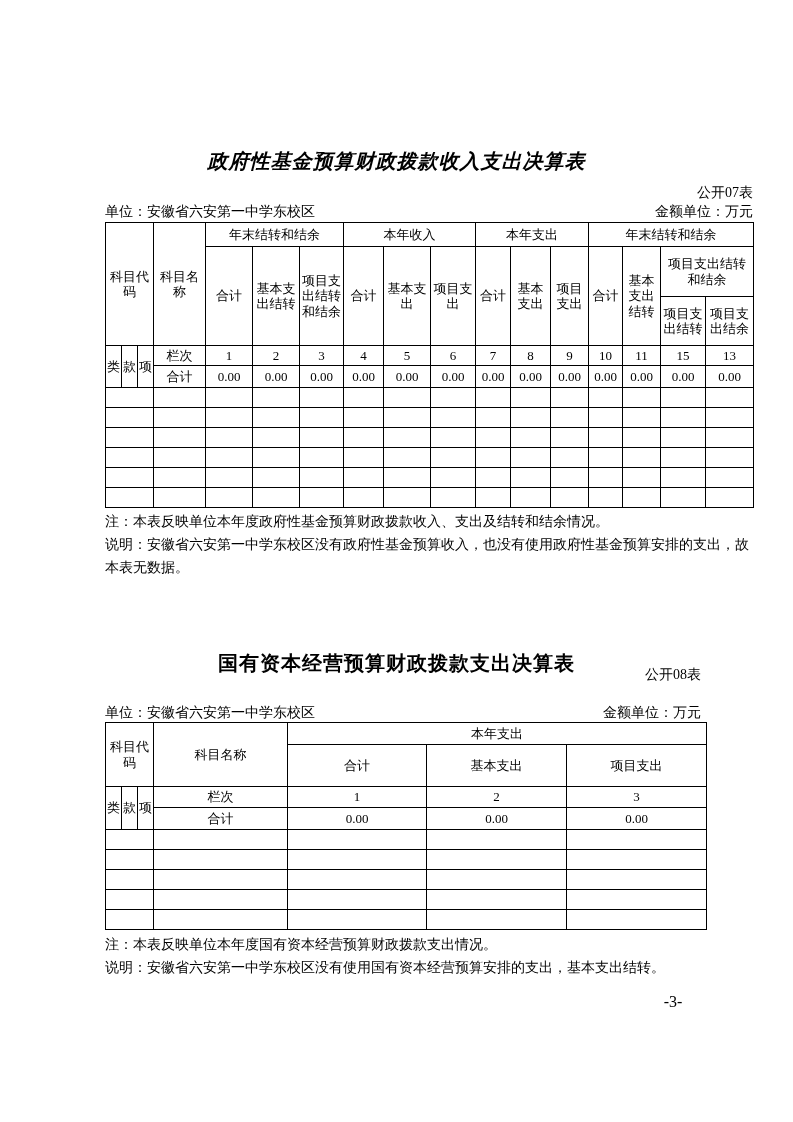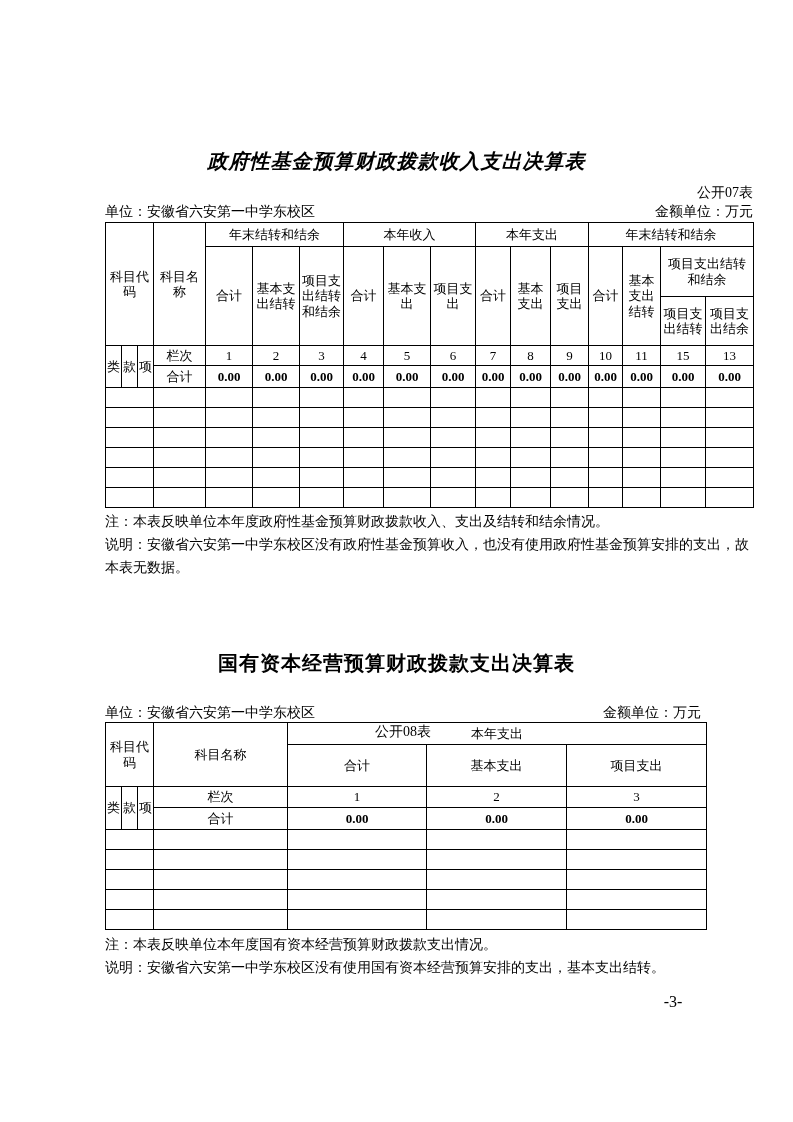--- a/index.html
+++ b/index.html
@@ -12,37 +12,37 @@
     position:absolute; left:0; width:793px; text-align:center;
     font-family:"Liberation Sans","DejaVu Sans",sans-serif;
     font-weight:bold; font-size:20px; line-height:24px; letter-spacing:1px;
   }
   #title1 { top:149px;font-style:italic; }
   #title2 { top:651px; }
   .form-no {
     position:absolute; left:105px; text-align:right; font-size:14px; line-height:17px;
   }
   #form1 { top:184px; width:648px; }
-  #form2 { top:723px; width:596px;text-align:center; }
+  #form2 { top:666px; width:596px; }
   .unit-line {
     position:absolute; left:105px; display:flex; justify-content:space-between;
     font-size:14px; line-height:17px;
   }
   #unitline1 { top:203px; width:648px; }
   #unitline2 { top:704px; width:596px; }
   table { border-collapse:collapse; table-layout:fixed; position:absolute; left:105px; }
   #table1 { top:222px; width:648px; }
   #table2 { top:722px; width:601px; }
   td {
     border:1px solid #000; text-align:center; vertical-align:middle;
     font-size:13px; line-height:1.18; padding:0 1px; overflow:hidden;
     word-break:break-all;
   }
   td.num { font-size:13px; }
-  td.val { font-weight:bold; }
+  td.val { font-weight:normal; }
   .notes {
     position:absolute; left:105px; width:655px; font-size:14px; line-height:23px;
   }
   #notes1 { top:510px;font-family:Liberation Serif, serif; }
   #notes2 { top:933px; }
   #pagenum {
     position:absolute; top:993px; left:623px; width:100px; text-align:center;
     font-size:16px;
   }
 </style>

